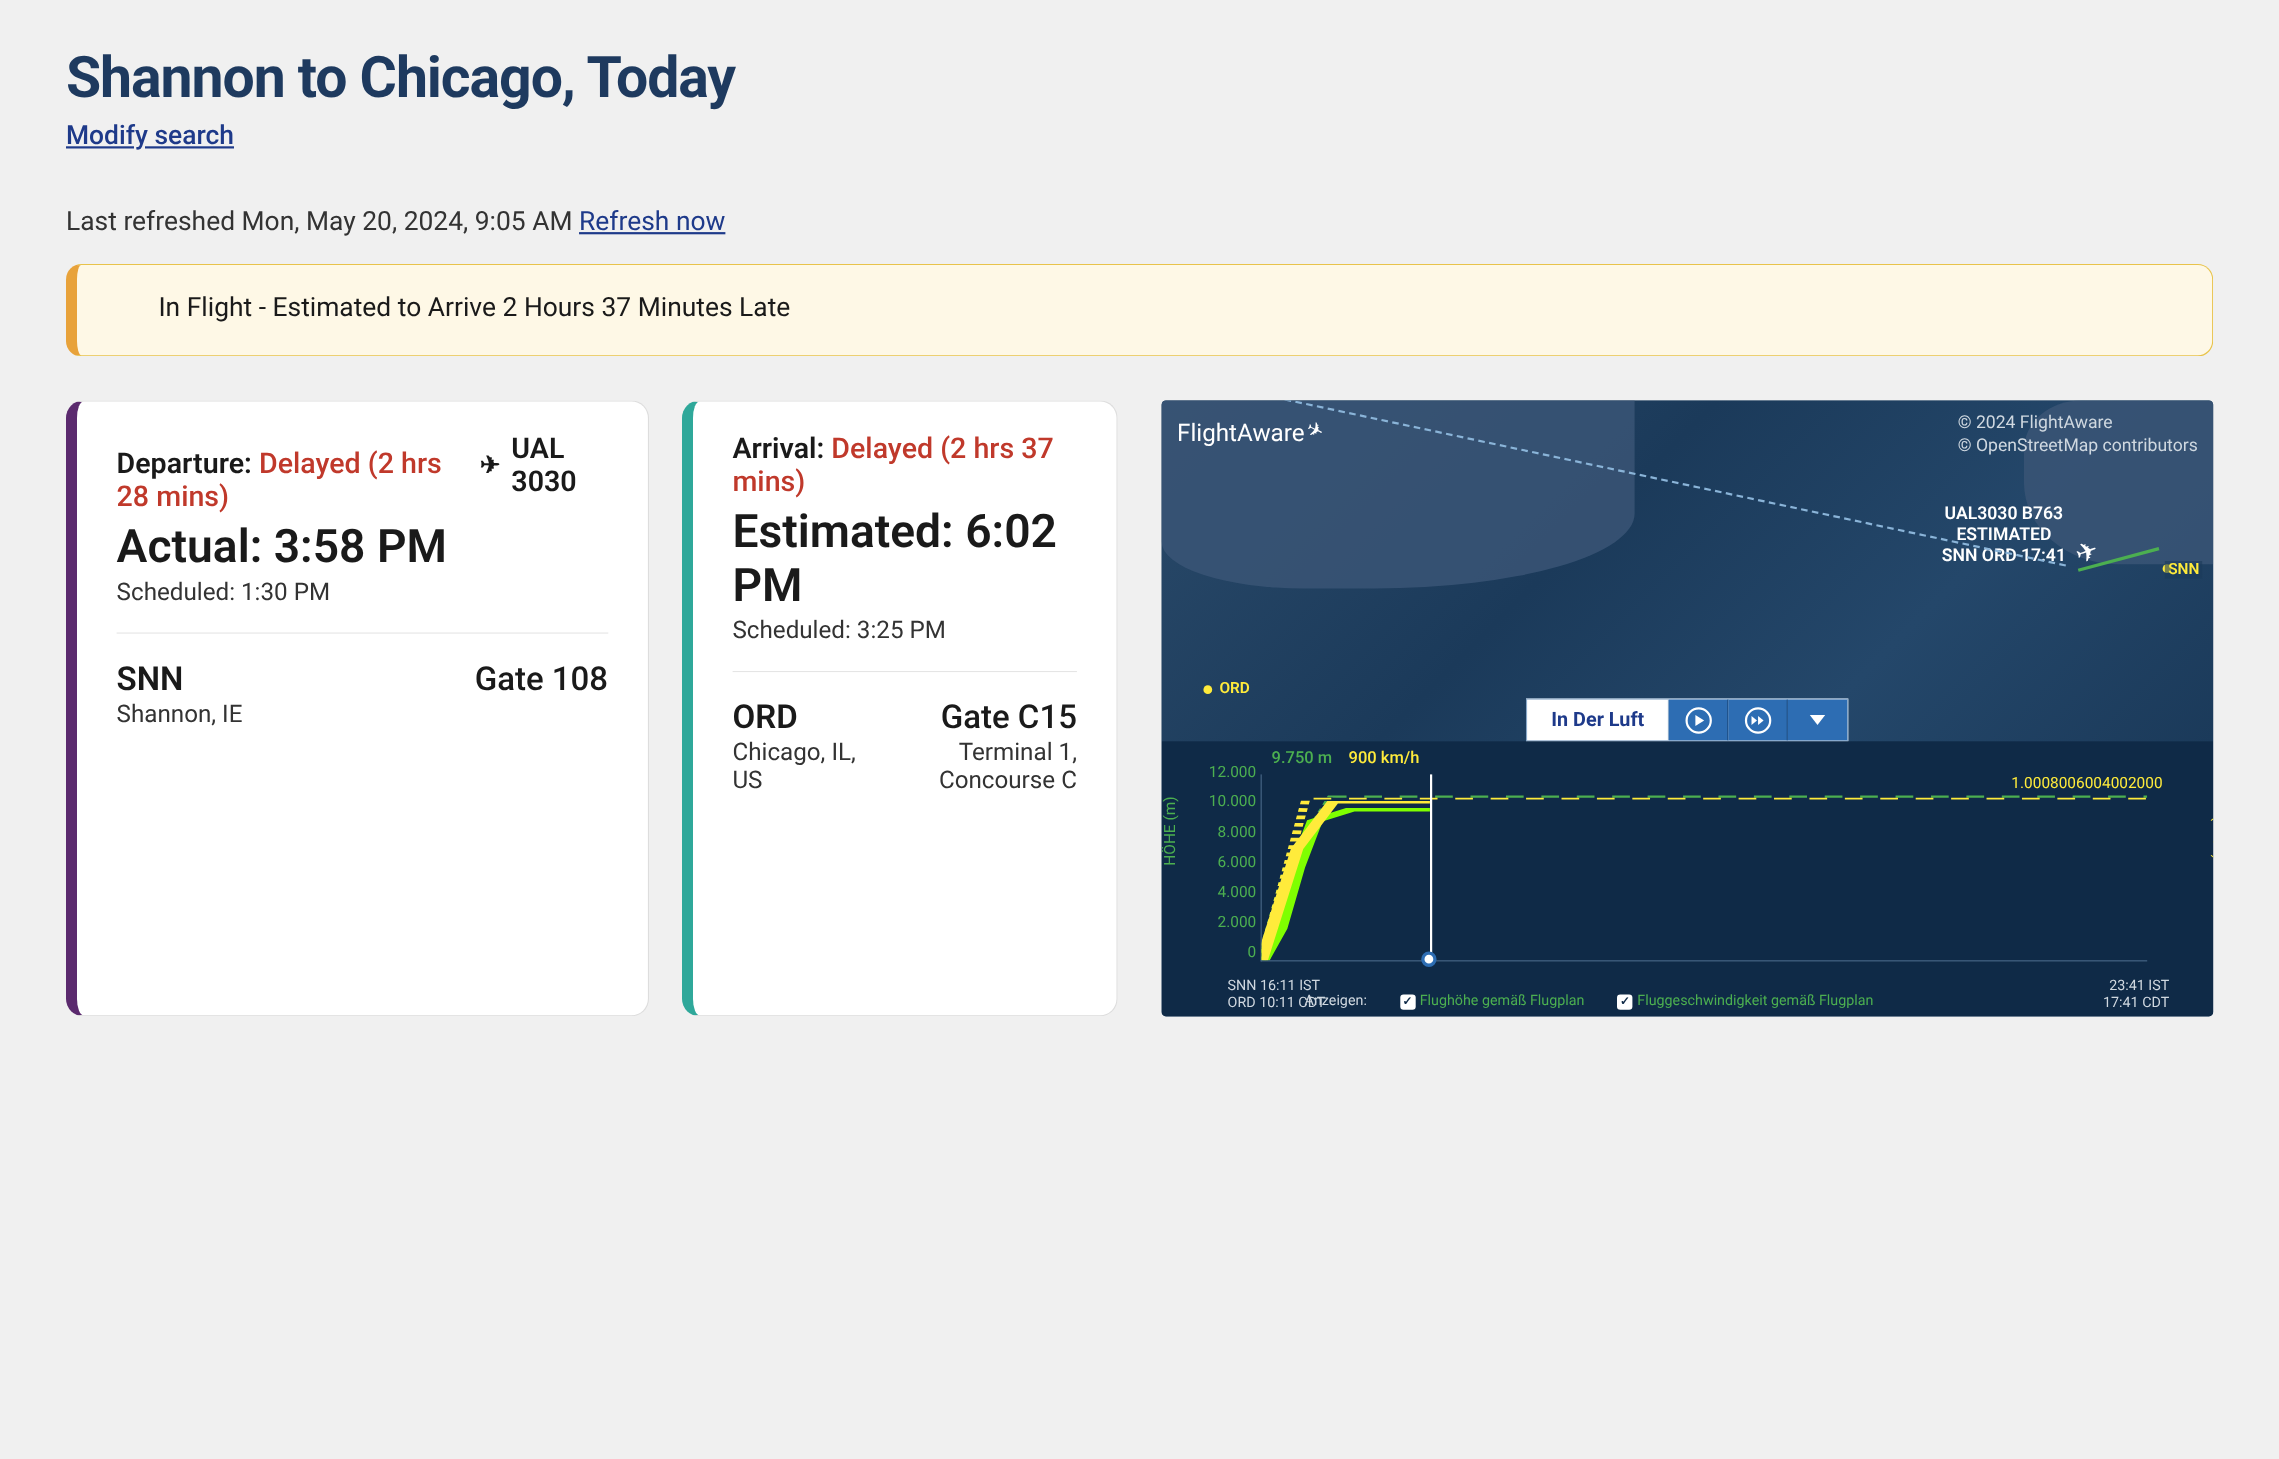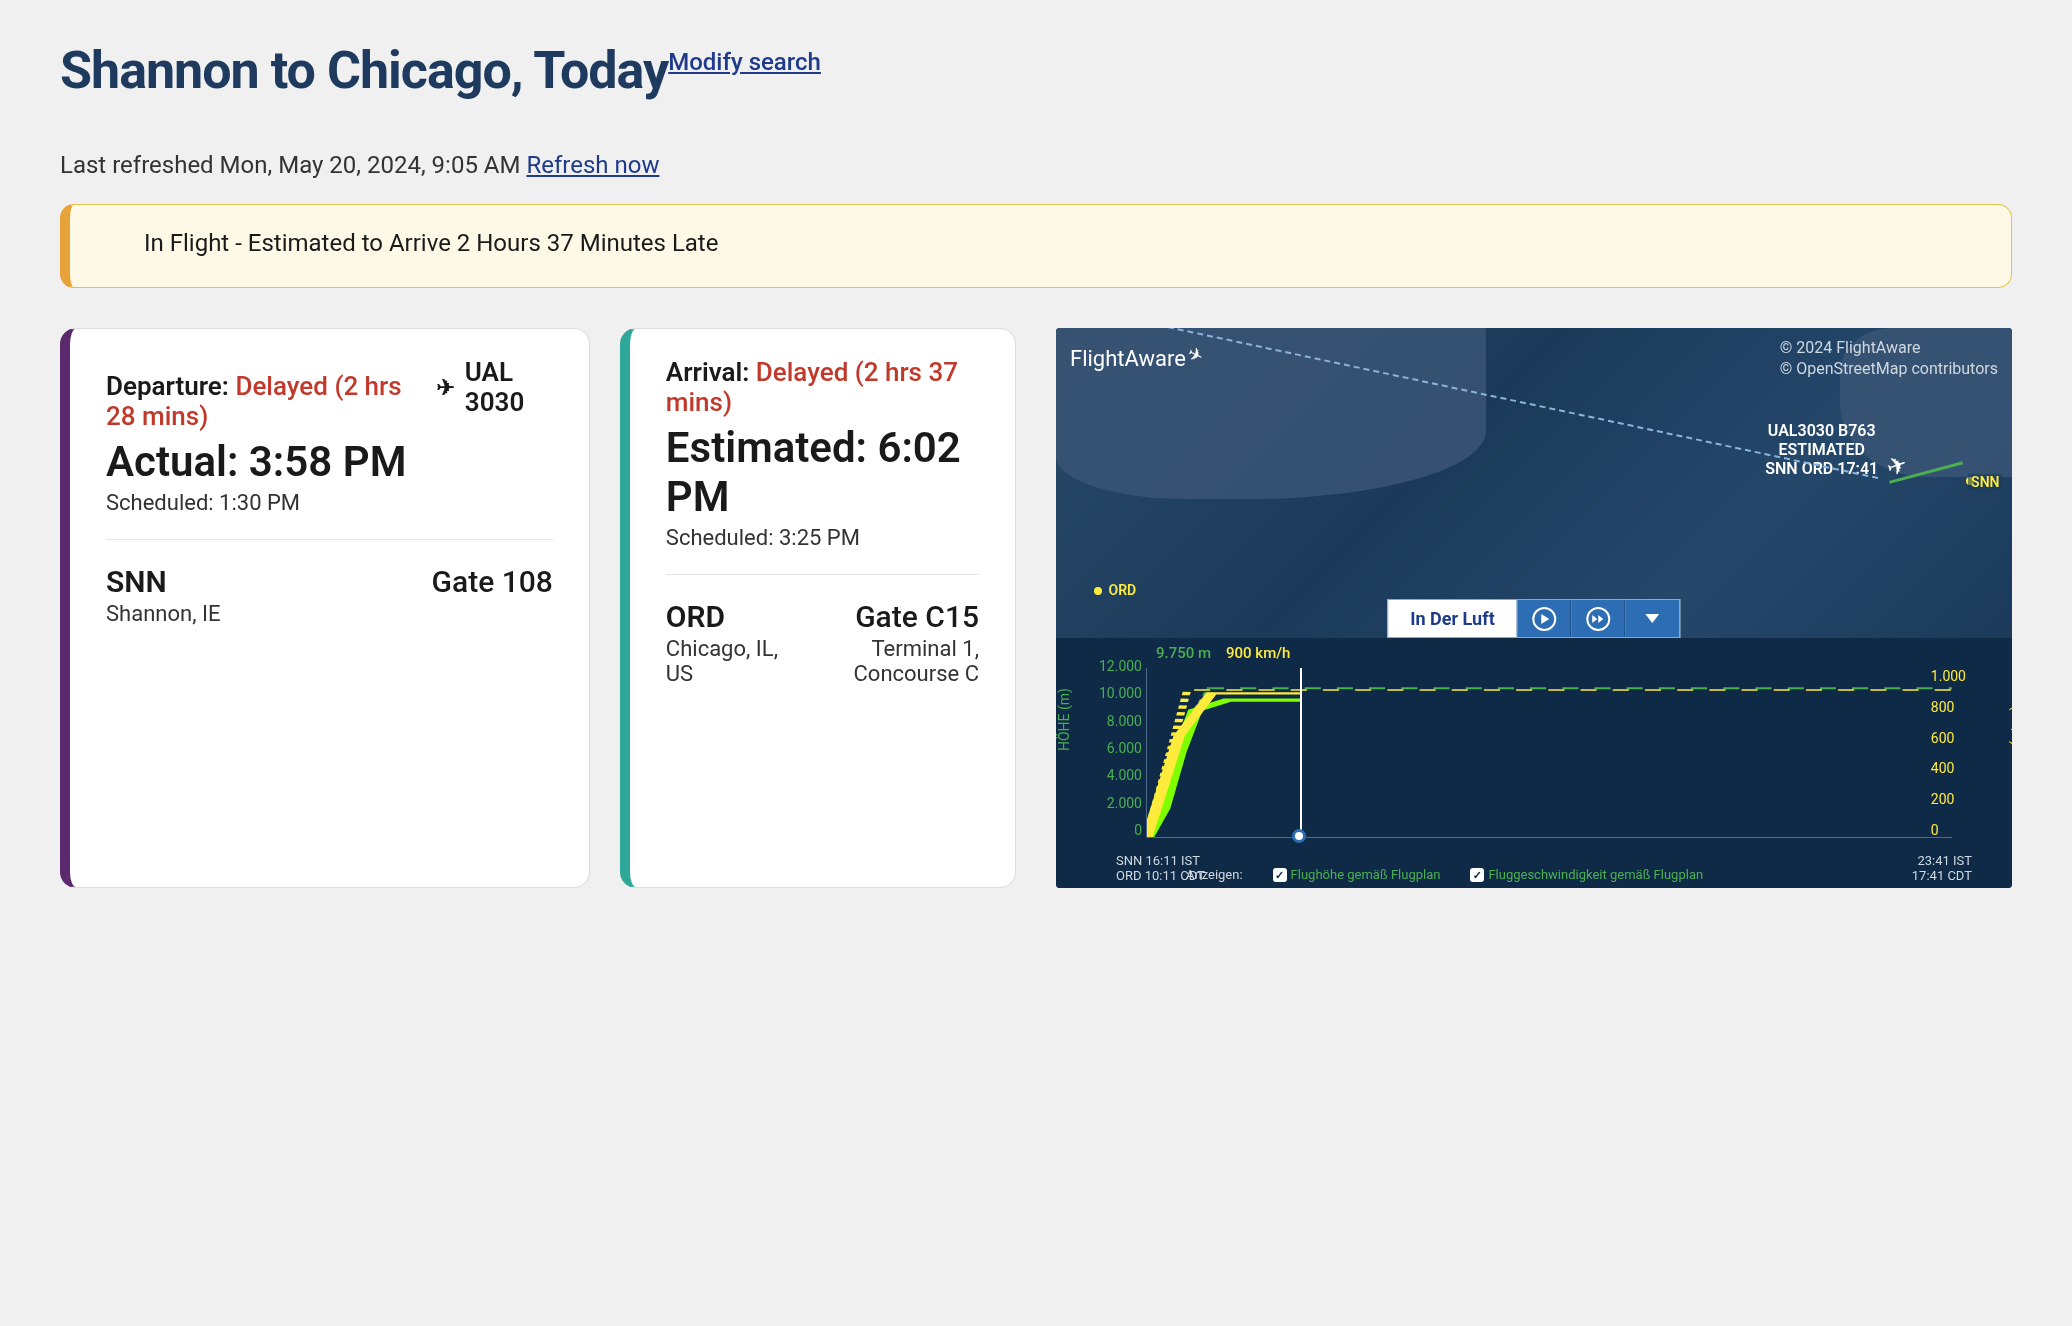--- a/index.html
+++ b/index.html
@@ -5,23 +5,24 @@
   * { box-sizing: border-box; margin: 0; padding: 0; }
   body {
     font-family: -apple-system, BlinkMacSystemFont, "Segoe UI", Roboto, Helvetica, Arial, sans-serif;
     background: #f0f0f0;
     color: #1a1a1a;
     padding: 40px 60px;
     font-size: 16px;
   }
   .header-row {
     display: flex;
-    justify-content: flex-start;
+    justify-content: flex-end;
     align-items: flex-start;
     margin-bottom: 50px;
+    flex-direction: column;
   }
   .page-title {
     font-size: 52px;
     font-weight: 700;
     color: #1e3a5f;
     letter-spacing: -1px;
   }
   .modify-link {
     color: #1e3a8a;
     text-decoration: underline;
@@ -167,21 +168,21 @@
   .ff-tri { width:0;height:0;border-left:5px solid #fff;border-top:4px solid transparent;border-bottom:4px solid transparent;}
   .chev-down { width:0;height:0;border-left:7px solid transparent;border-right:7px solid transparent;border-top:9px solid #fff;}
 
   .chart-area {
     height: 250px;
     background: #0f2a47;
     position: relative;
     padding: 20px 60px 36px 118px;
   }
   .y-axis-left { position:absolute; left:40px; top:20px; bottom:50px; display:flex; flex-direction:column; justify-content:space-between; color:#4caf50; font-size:14px; text-align:right; width:46px;}
-  .y-axis-right { position:absolute; right:46px; top:30px; bottom:50px; display:flex; flex-direction:column; justify-content:space-between; color:#ffeb3b; font-size:14px; text-align:left;}
+  .y-axis-right { position:absolute; right:46px; top:30px; bottom:50px; display:flex; flex-direction:row; justify-content:space-between; color:#ffeb3b; font-size:14px; text-align:left;}
   .y-label-left { position:absolute; left:8px; top:50%; transform: rotate(-90deg) translateX(20px); transform-origin:left center; color:#4caf50; font-size:14px; white-space:nowrap;}
   .y-label-right { position:absolute; right:-4px; top:40%; transform: rotate(90deg); transform-origin:right center; color:#ffeb3b; font-size:13px; white-space:nowrap;}
   .peak-label { position:absolute; left:100px; top:6px; color:#4caf50; font-size:15px; font-weight:500;}
   .speed-label { position:absolute; left:170px; top:6px; color:#ffeb3b; font-size:15px; font-weight:500;}
   .plot-box { position:absolute; left:90px; right:60px; top:30px; bottom:50px; border-left:1px solid #4a6a8a; border-bottom:1px solid #4a6a8a;}
   .alt-line { position:absolute; left:0; width:100%; height:100%;}
   .x-labels { position:absolute; left:60px; right:40px; bottom:4px; display:flex; justify-content:space-between; color:#d0d8e0; font-size:13px;}
   .x-left-group { text-align:left; line-height:1.2;}
   .x-right-group { text-align:right; line-height:1.2;}
   .legend-row { position:absolute; left:130px; right:20px; bottom:6px; display:flex; gap:30px; color:#4caf50; font-size:13px; align-items:center;}

